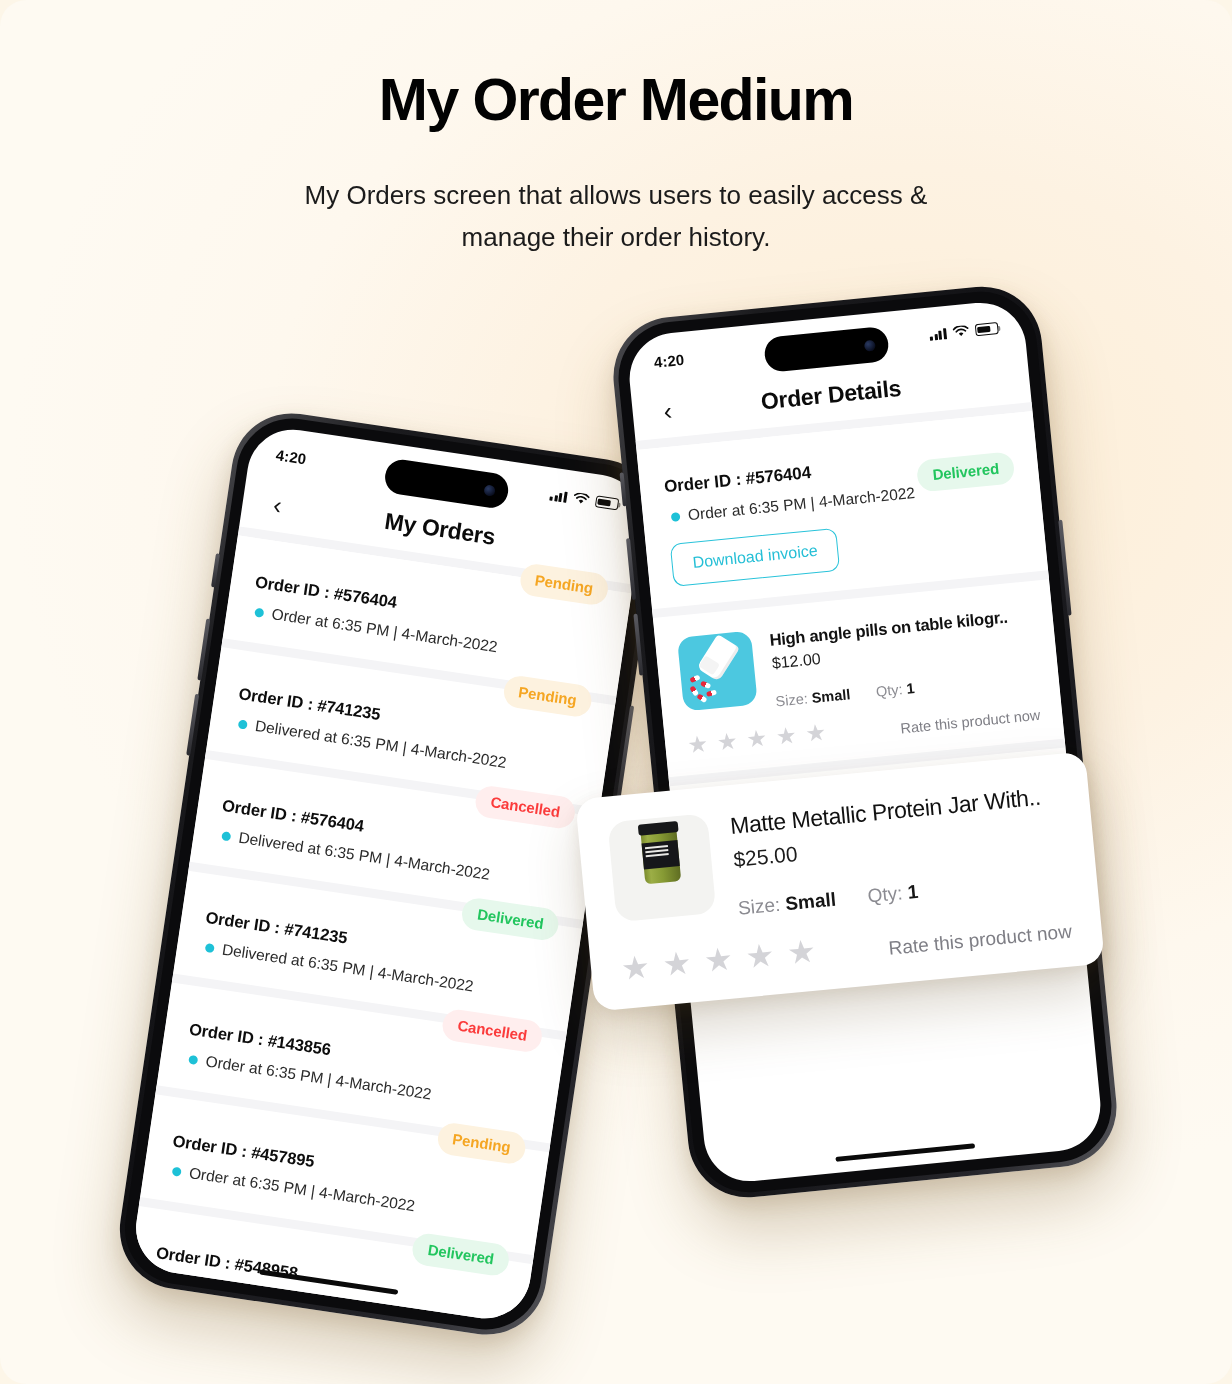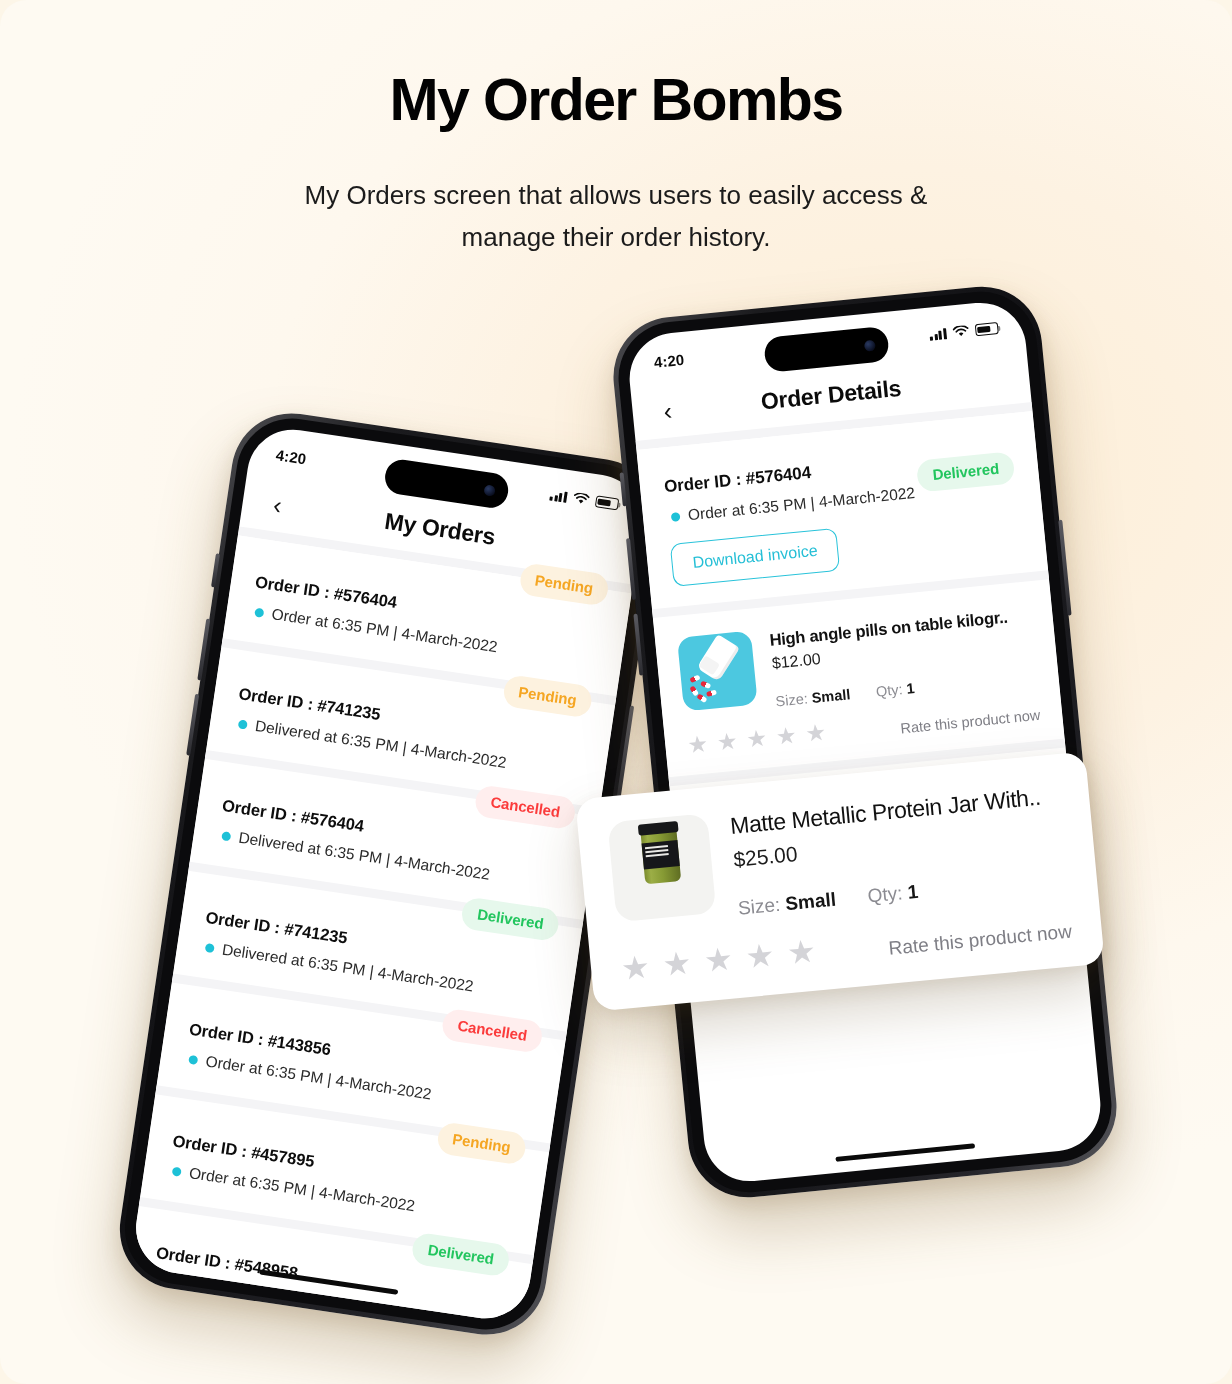--- a/index.html
+++ b/index.html
@@ -205,21 +205,21 @@
   #phone-left  { left:174px; top:432px; transform:rotate(8.4deg); }
   #phone-right { left:650px; top:300px; transform:rotate(-5.6deg); }
   #float-card  { left:584px; top:775px; transform:rotate(-5.4deg); z-index:40; }
 </style>
 </head>
 <body>
 
 <div id="stage">
 
   <div class="hdr">
-    <h1>My Order Bombs</h1>
+    <h1>My Order Medium</h1>
     <p>My Orders screen that allows users to easily access &amp; manage their order history.</p>
   </div>
 
   <div class="phone" id="phone-left">
     <span class="btn-sil"></span>
     <span class="btn-vu"></span>
     <span class="btn-vd"></span>
     <span class="btn-pw"></span>
     <div class="bezel">
       <div class="screen">

